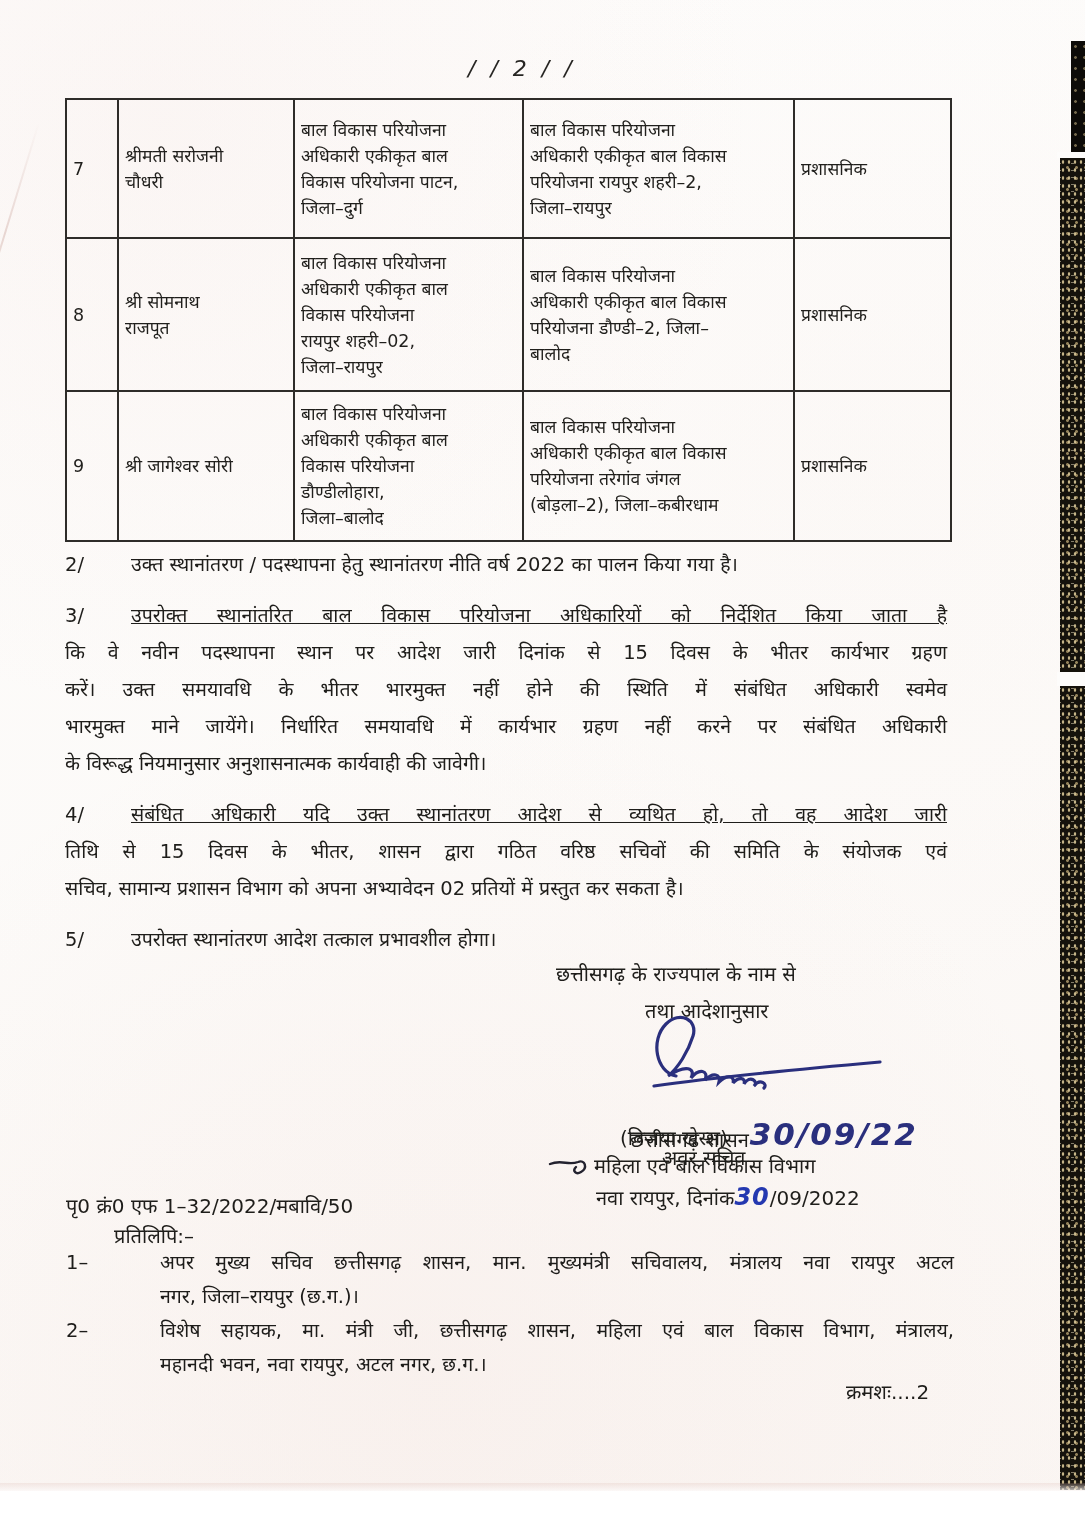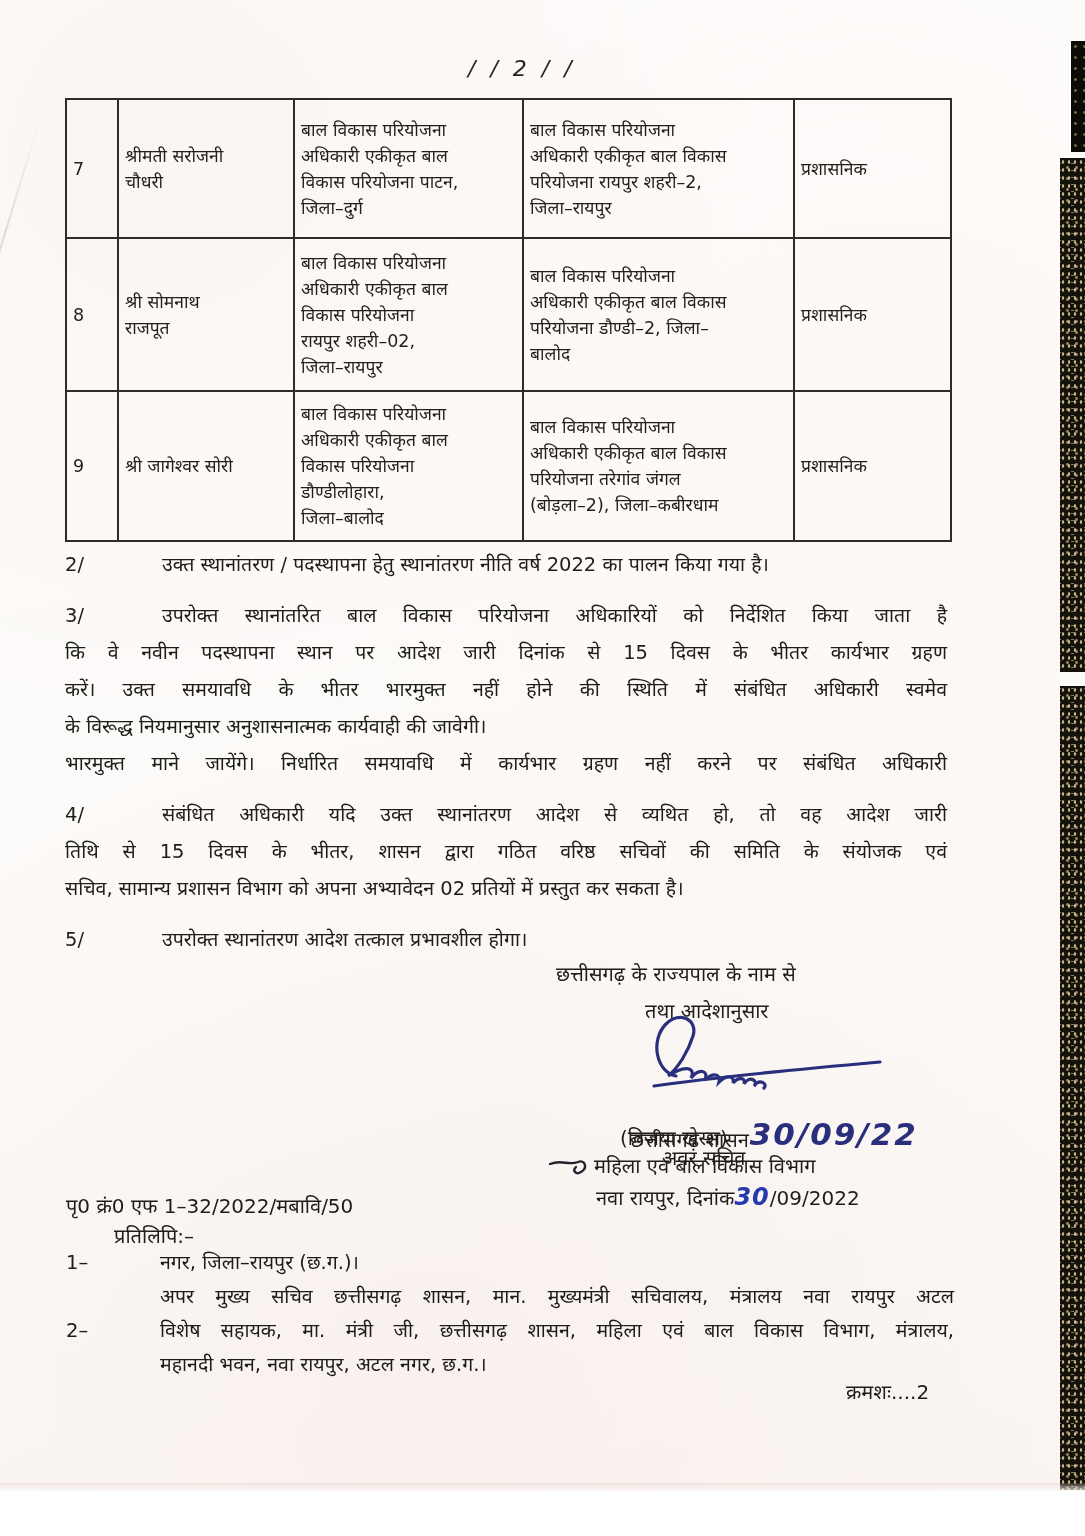--- a/index.html
+++ b/index.html
@@ -67,23 +67,23 @@
     color:#201f1c;
   }
   col.c1{width:52px;}col.c2{width:176px;}col.c3{width:229px;}col.c4{width:271px;}col.c5{width:157px;}
   tr.r1{height:139px;}tr.r2{height:153px;}tr.r3{height:150px;}
   
   .paras{position:absolute;left:65px;top:546px;width:882px;}
   .para{margin-bottom:14px;}
   .pline{font-size:19.5px;line-height:37px;color:#1e1d1a;}
   .pline.first{display:flex;}
   .pnum{width:66px;flex:none;}
-  .ptxt{flex:1;margin-left:31px;}
+  .ptxt{flex:1;}
   .pline.just{text-align:justify;text-align-last:justify;}
-  .pline.first.just .ptxt{text-align:justify;text-align-last:justify;}
+  .pline.first.just .ptxt{text-align:justify;text-align-last:justify;text-decoration:underline;}
   
   .abs{position:absolute;}
   .sg{font-size:20px;color:#1e1d1a;}
   .sig-svg{position:absolute;left:636px;top:1014px;}
   .name-row{left:620px;top:1122px;display:flex;align-items:center;}
   .ink{
     font-size:31px;font-weight:bold;font-style:italic;
     color:#2a2f7d;letter-spacing:2px;margin-left:22px;margin-top:-6px;
   }
   .ink-sm{
@@ -175,22 +175,22 @@
           <span class="ptxt">उक्त स्थानांतरण / पदस्थापना हेतु स्थानांतरण नीति वर्ष 2022 का पालन किया गया है।</span>
         </div>
       </div>
       <div class="para">
         <div class="pline just first">
           <span class="pnum">3/</span>
           <span class="ptxt">उपरोक्त स्थानांतरित बाल विकास परियोजना अधिकारियों को निर्देशित किया जाता है</span>
         </div>
         <div class="pline just">कि वे नवीन पदस्थापना स्थान पर आदेश जारी दिनांक से 15 दिवस के भीतर कार्यभार ग्रहण</div>
         <div class="pline just">करें। उक्त समयावधि के भीतर भारमुक्त नहीं होने की स्थिति में संबंधित अधिकारी स्वमेव</div>
+        <div class="pline just">भारमुक्त माने जायेंगे। निर्धारित समयावधि में कार्यभार ग्रहण नहीं करने पर संबंधित अधिकारी</div>
         <div class="pline">के विरूद्ध नियमानुसार अनुशासनात्मक कार्यवाही की जावेगी।</div>
-        <div class="pline just">भारमुक्त माने जायेंगे। निर्धारित समयावधि में कार्यभार ग्रहण नहीं करने पर संबंधित अधिकारी</div>
       </div>
       <div class="para">
         <div class="pline just first">
           <span class="pnum">4/</span>
           <span class="ptxt">संबंधित अधिकारी यदि उक्त स्थानांतरण आदेश से व्यथित हो, तो वह आदेश जारी</span>
         </div>
         <div class="pline just">तिथि से 15 दिवस के भीतर, शासन द्वारा गठित वरिष्ठ सचिवों की समिति के संयोजक एवं</div>
         <div class="pline">सचिव, सामान्य प्रशासन विभाग को अपना अभ्यावेदन 02 प्रतियों में प्रस्तुत कर सकता है।</div>
       </div>
       <div class="para">
@@ -231,22 +231,22 @@
     <span>नवा रायपुर, दिनांक</span><span class="ink-sm">30</span><span>/09/2022</span>
   </div>
 
   <div class="abs sg" style="left:66px;top:1192px;">पृ0 क्रं0 एफ 1–32/2022/मबावि/50</div>
   <div class="abs sg" style="left:66px;top:1222px;margin-left:48px;">प्रतिलिपि:–</div>
 
   <div class="copies">
       <div class="copy-item">
         <div class="cnum">1–</div>
         <div class="clines">
+          <div class="cline just">अपर मुख्य सचिव छत्तीसगढ़ शासन, मान. मुख्यमंत्री सचिवालय, मंत्रालय नवा रायपुर अटल</div>
           <div class="cline">नगर, जिला–रायपुर (छ.ग.)।</div>
-          <div class="cline just">अपर मुख्य सचिव छत्तीसगढ़ शासन, मान. मुख्यमंत्री सचिवालय, मंत्रालय नवा रायपुर अटल</div>
         </div>
       </div>
       <div class="copy-item">
         <div class="cnum">2–</div>
         <div class="clines">
           <div class="cline just">विशेष सहायक, मा. मंत्री जी, छत्तीसगढ़ शासन, महिला एवं बाल विकास विभाग, मंत्रालय,</div>
           <div class="cline">महानदी भवन, नवा रायपुर, अटल नगर, छ.ग.।</div>
         </div>
       </div>
     </div>

